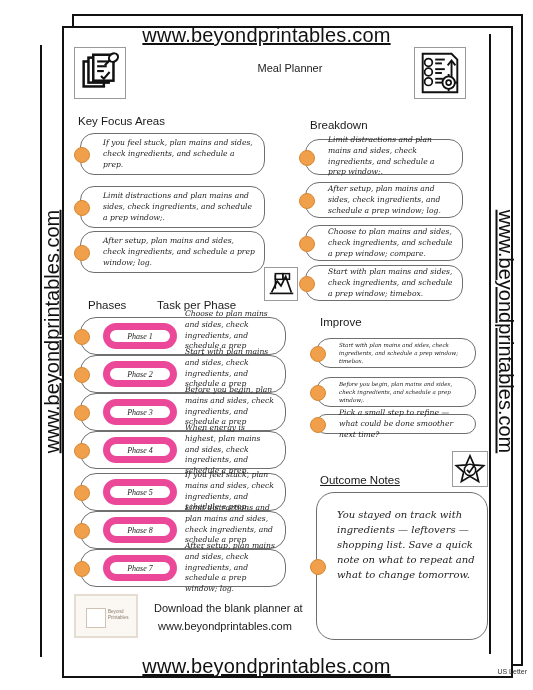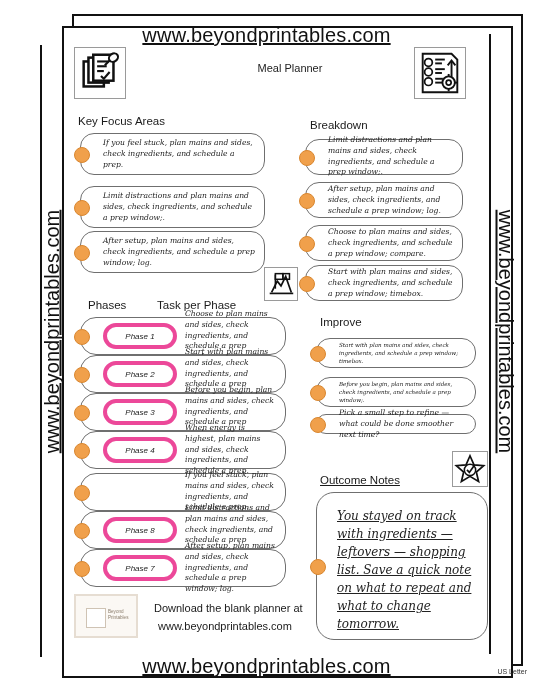--- a/index.html
+++ b/index.html
@@ -88,39 +88,39 @@
   }
   .small .txt{font-size:5.6px;line-height:1.45;}
   
   .phase-row{
     position:absolute;box-sizing:border-box;
     border:1px solid #6f6f6f;border-radius:16px;background:#fff;
   }
   .phase-pill{
     position:absolute;left:22px;top:50%;transform:translateY(-50%);
     width:74px;height:26px;box-sizing:border-box;
-    border:4px solid #ec4899;border-radius:13px;background:#fff;
+    border:7px solid #ec4899;border-radius:13px;background:#fff;
     display:flex;align-items:center;justify-content:center;
-    font-family:Liberation Sans, sans-serif;font-style:italic;
+    font-family:Liberation Serif, serif;font-style:italic;
     font-size:8px;color:#222;
   }
   .phase-task{
     position:absolute;left:104px;right:8px;top:50%;transform:translateY(-50%);
     font-family:"DejaVu Serif", serif;font-style:italic;
     font-size:7.6px;line-height:1.42;color:#222;
   }
   
   #outcome-box{
     position:absolute;left:316px;top:492px;width:172px;height:148px;
     box-sizing:border-box;border:1px solid #6f6f6f;border-radius:18px;background:#fff;
   }
   #outcome-box .otxt{
     position:absolute;left:20px;right:10px;top:14px;
     font-family:"DejaVu Serif", serif;font-style:italic;
-    font-size:12px;line-height:1.5;color:#222;text-decoration:underline;
+    font-size:10px;line-height:1.5;color:#222;
   }
   #outcome-box .dot{top:66px;margin-top:0;}
   
   #logo-box{
     position:absolute;left:74px;top:594px;width:64px;height:44px;
     box-sizing:border-box;border:2px solid #e6ddd2;background:#fbf8f4;
   }
   #logo-sq{
     position:absolute;left:10px;top:12px;width:18px;height:18px;
     border:1px solid #cfc3b4;background:#fff;
@@ -259,20 +259,21 @@
   <div class="phase-pill">Phase 3</div>
   <div class="phase-task">Before you begin, plan mains and sides, check ingredients, and schedule a prep window;.</div>
 </div>
 <div class="phase-row" style="left:80px;top:431px;width:206px;height:38px;">
   <span class="dot"></span>
   <div class="phase-pill">Phase 4</div>
   <div class="phase-task">When energy is highest, plan mains and sides, check ingredients, and schedule a prep.</div>
 </div>
 <div class="phase-row" style="left:80px;top:473px;width:206px;height:38px;">
   <span class="dot"></span>
+  <div class="phase-pill">Phase 5</div>
   <div class="phase-task">If you feel stuck, plan mains and sides, check ingredients, and schedule a prep.</div>
 </div>
 <div class="phase-row" style="left:80px;top:511px;width:206px;height:38px;">
   <span class="dot"></span>
   <div class="phase-pill">Phase 8</div>
   <div class="phase-task">Limit distractions and plan mains and sides, check ingredients, and schedule a prep window;.</div>
 </div>
 <div class="phase-row" style="left:80px;top:549px;width:206px;height:38px;">
   <span class="dot"></span>
   <div class="phase-pill">Phase 7</div>

